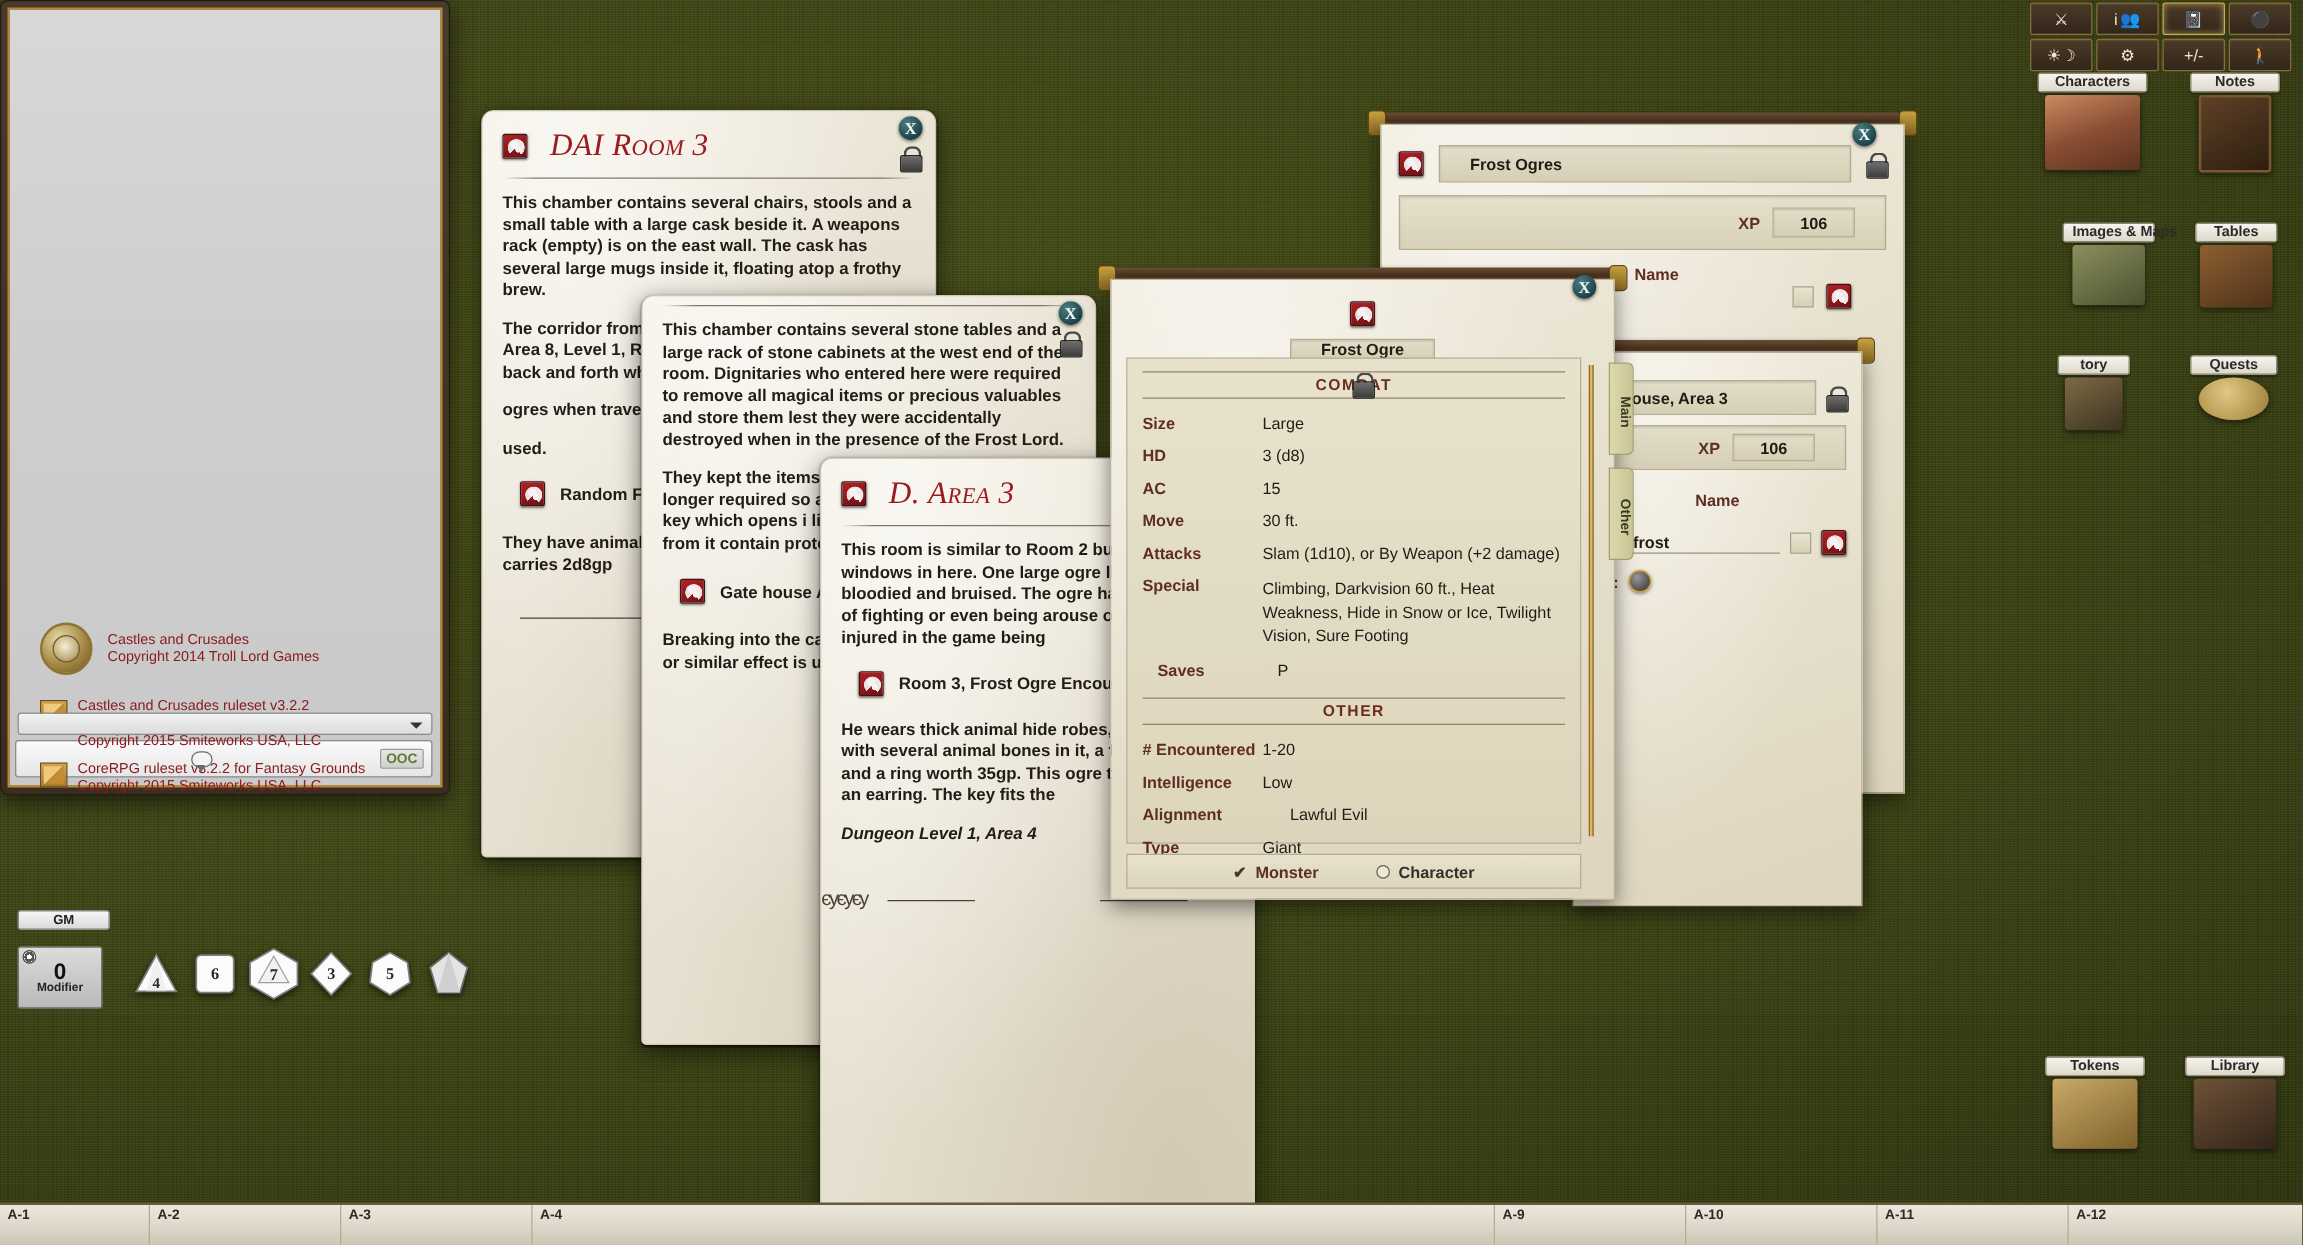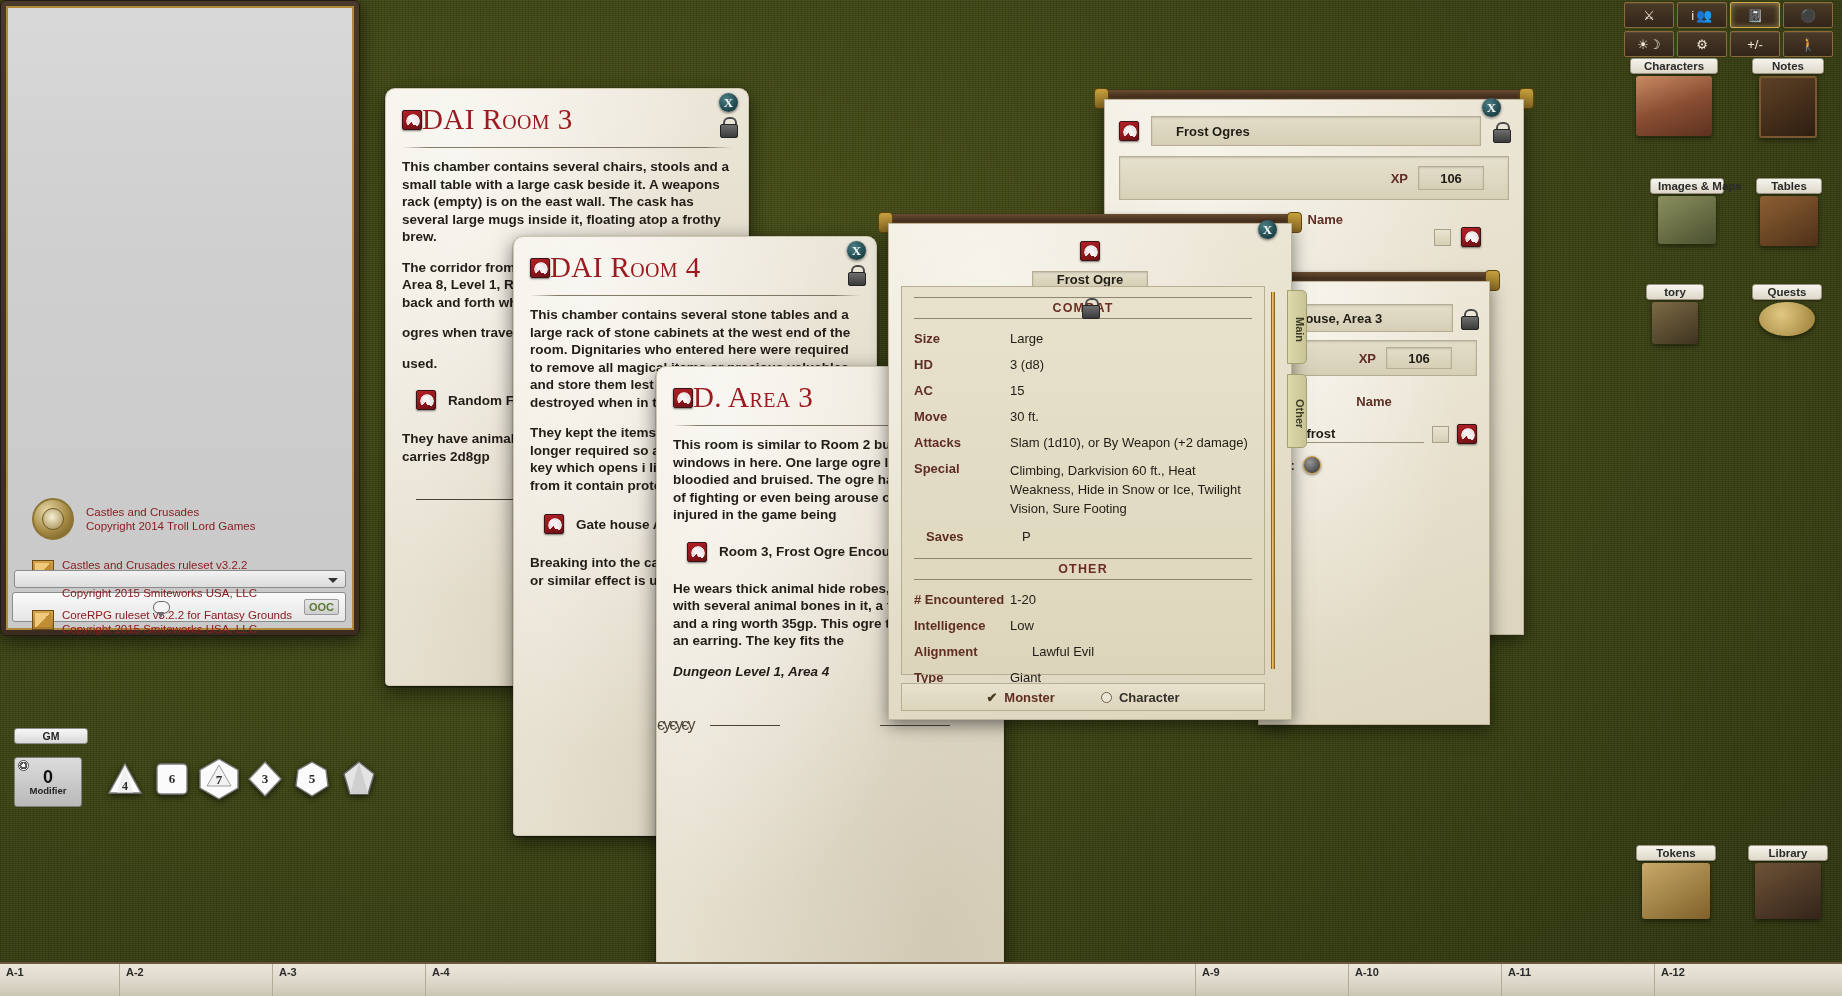--- a/index.html
+++ b/index.html
@@ -53,26 +53,28 @@
     border-radius: 50%;
     background:
       radial-gradient(circle at 40% 35%, #fdfdfd 0 3px, rgba(0,0,0,0) 3.5px),
       radial-gradient(circle at 62% 62%, #ffffff 0 2.2px, rgba(0,0,0,0) 2.6px),
       conic-gradient(from 10deg, #f3f3f3 0 38%, rgba(255,255,255,0) 38% 60%, #ececec 60% 100%);
     -webkit-mask-image: radial-gradient(circle at 50% 50%, #000 0 7px, transparent 7px);
             mask-image: radial-gradient(circle at 50% 50%, #000 0 7px, transparent 7px);
     opacity: .95;
   }
   .story-title {
+    margin-left: 18px;
     font-family: "Liberation Serif", serif;
     font-variant: small-caps;
-    font-size: 29px;
+    font-size: 25px;
     color: #9b1b21;
     letter-spacing: .4px;
     white-space: nowrap;
+    font-style: italic;
   }
   .rule {
     height: 1px; margin: 7px 16px 0 16px;
     background: linear-gradient(90deg, rgba(90,80,60,0) 0%, rgba(90,80,60,.75) 8%, rgba(90,80,60,.75) 92%, rgba(90,80,60,0) 100%);
   }
   .story-text {
     padding: 10px 16px 6px 16px;
     font-size: 13.5px;
     line-height: 17.5px;
     color: #211d17;
@@ -539,24 +541,20 @@
       <p class="last">carries 2d8gp</p>
     </div>
     <div class="short-rule" style="margin-top:28px;"></div>
   </div>
 </div>
 
 <div class="win story" id="win-dai4" style="left:513px; top:236px; width:364px; height:600px;">
   <div class="win-body">
     <div class="btn-x" style="right:10px; top:4px;">X</div>
     <div class="btn-lock" style="right:12px; top:28px;"></div>
-    <div class="story-head">
-      <span class="link-icon"></span>
-      <span class="story-title">DAI Room 4</span>
-    </div>
     <div class="rule"></div>
     <div class="story-text">
       <p>This chamber contains several stone tables and a large rack of stone cabinets at the west end of the room. Dignitaries who entered here were required to remove all magical items or precious valuables and store them lest they were accidentally destroyed when in the presence of the Frost Lord.</p>
       <p class="last">They kept the items saf guards who once remai no longer required so a cabinets were magically small key which opens i little keys protruding fr dangling from it contain protection. The key is lo</p>
     </div>
     <div class="inline-link" style="margin-top:10px;">
       <span class="link-icon"></span>
       <span>Gate house Area 3</span>
     </div>
     <div class="story-text" style="padding-top:16px;">

